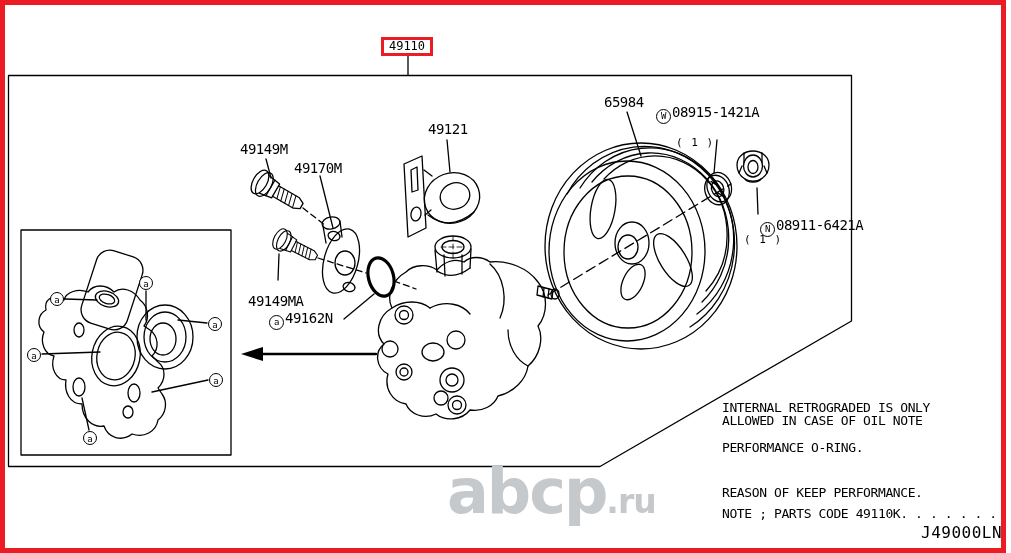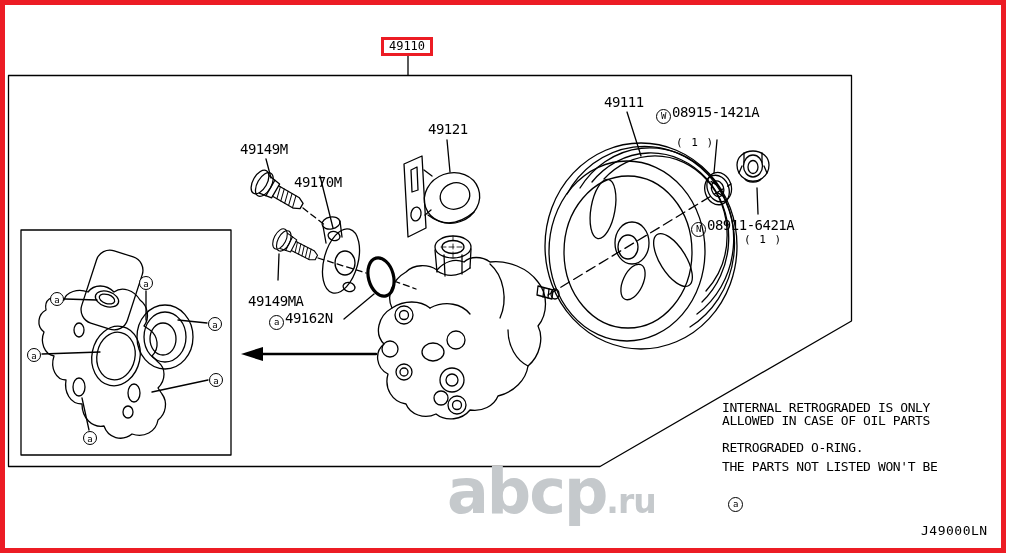--- a/index.html
+++ b/index.html
@@ -12,21 +12,21 @@
            font-size:12px;line-height:13px;text-align:center;letter-spacing:0;background:#fff;}
   .plabel{position:absolute;font-size:14px;letter-spacing:-0.5px;white-space:nowrap;}
   .qty{position:absolute;font-size:11px;letter-spacing:1px;white-space:nowrap;}
   .circ{display:inline-block;width:13px;height:13px;border:1.3px solid #000;border-radius:50%;
         font-size:9px;line-height:13px;text-align:center;vertical-align:-2px;margin-right:1px;}
   .inset-marker{position:absolute;width:14px;height:14px;border:1.3px solid #000;border-radius:50%;
         font-size:9px;line-height:14px;text-align:center;background:#fff;box-sizing:border-box;}
   .note{position:absolute;left:722px;top:401px;width:292px;font-size:13px;line-height:13.2px;letter-spacing:-0.4px;}
   .note p{margin:0 0 6px 0;}
   .note .pcode{margin-top:8px;white-space:nowrap;}
-  .jcode{position:absolute;left:921px;top:523px;font-size:13px;letter-spacing:0.5px;}
+  .jcode{position:absolute;left:921px;top:523px;font-size:16px;letter-spacing:0.5px;}
   .watermark{position:absolute;left:447px;top:455px;color:var(--wm);
              font-family:"DejaVu Sans","Liberation Sans",sans-serif;font-weight:bold;white-space:nowrap;}
   .watermark .big{font-size:62px;letter-spacing:-2px;}
   .watermark .small{font-size:33px;letter-spacing:-1px;}
 </style>
 </head>
 <body>
 
 <div class="stage">
 
@@ -196,59 +196,61 @@
       <line x1="208" y1="380" x2="152" y2="392"></line>
       <line x1="89" y1="430" x2="82" y2="398"></line>
     </g>
   </svg>
 
   <div class="red-frame"></div>
 
   <div class="callout">49110</div>
 
   <div class="plabel" style="left:240px;top:141px">49149M</div>
-  <div class="plabel" style="left:294px;top:174px">49170M</div>
+  <div class="plabel" style="left:294px;top:160px">49170M</div>
   <div class="plabel" style="left:428px;top:121px">49121</div>
-  <div class="plabel" style="left:604px;top:94px">49111</div>
+  <div class="plabel" style="left:604px;top:94px">65984</div>
 
   <div class="plabel" style="left:656px;top:104px">
     <span class="circ">W</span><span>08915-1421A</span>
   </div>
   <div class="qty" style="left:676px;top:136px">( 1 )</div>
 
-  <div class="plabel" style="left:691px;top:217px">
+  <div class="plabel" style="left:760px;top:217px">
     <span class="circ">N</span><span>08911-6421A</span>
   </div>
   <div class="qty" style="left:744px;top:233px">( 1 )</div>
 
   <div class="plabel" style="left:248px;top:293px">49149MA</div>
 
   <div class="plabel" style="left:269px;top:310px">
     <span class="circ">a</span><span>49162N</span>
   </div>
 
   <span class="inset-marker" style="left:50px;top:292px">a</span>
   <span class="inset-marker" style="left:139px;top:276px">a</span>
   <span class="inset-marker" style="left:208px;top:317px">a</span>
   <span class="inset-marker" style="left:27px;top:348px">a</span>
   <span class="inset-marker" style="left:209px;top:373px">a</span>
   <span class="inset-marker" style="left:83px;top:431px">a</span>
 
   <div class="note">
     <p>
       <span>INTERNAL RETROGRADED IS ONLY</span><br>
-      <span>ALLOWED IN CASE OF OIL PARTS</span><br>
+      <span>ALLOWED IN CASE OF OIL NOTE</span><br>
       <br>
-      <span>RETROGRADED O-RING.</span>
+      <span>PERFORMANCE O-RING.</span>
     </p>
     <p>
-      <span>THE PARTS NOT LISTED WON'T BE</span><br>
       <br>
+      <br>
+      <span>REASON OF KEEP PERFORMANCE.</span>
     </p>
     <p class="pcode">
+      <span>NOTE ; PARTS CODE  49110K. . . . . . .</span>
       <span class="circ" style="margin-left:6px">a</span>
     </p>
   </div>
 
   <div class="jcode">J49000LN</div>
 
   <div class="watermark">
     <span class="big">abcp</span><span class="small">.ru</span>
   </div>
 

